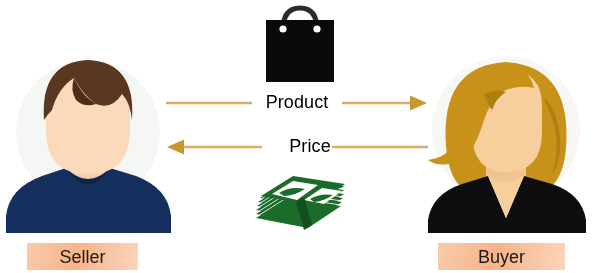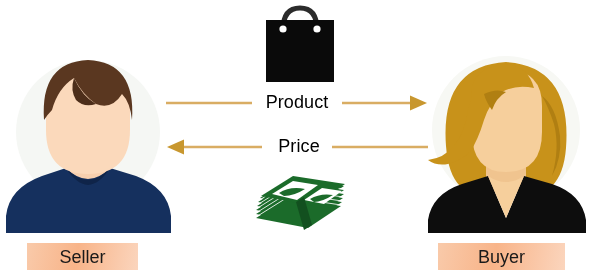--- a/index.html
+++ b/index.html
@@ -127,21 +127,21 @@
   </svg>
 
   <div class="flow-label" style="left:166px; top:93px; width:262px;">Product</div>
 
   <svg class="abs" style="left:166px; top:136px;" width="262" height="22" viewBox="0 0 262 22">
     <polygon points="18,3.5 1,11 18,18.5" fill="#c8972f"></polygon>
     <line x1="18" y1="11" x2="96" y2="11" stroke="#d9ad63" stroke-width="2.4"></line>
     <line x1="166" y1="11" x2="262" y2="11" stroke="#d9ad63" stroke-width="2.4"></line>
   </svg>
 
-  <div class="flow-label" style="left:168px; top:137px; width:262px;">Price</div>
+  <div class="flow-label" style="left:179px; top:137px; width:262px;">Price</div>
 
   <div class="icon-wrap" style="left:248px; top:168px;">
     <svg width="104" height="64" viewBox="0 0 104 64">
       <g>
 
         <g fill="#1b6b2a">
           <path d="M12 30 L44 10 L96 18 L64 40 Z"></path>
           <path d="M10 34 L42 14 L96 22 L64 44 Z"></path>
           <path d="M9 38 L41 18 L96 26 L63 48 Z"></path>
           <path d="M8 42 L40 22 L95 30 L62 52 Z"></path>

